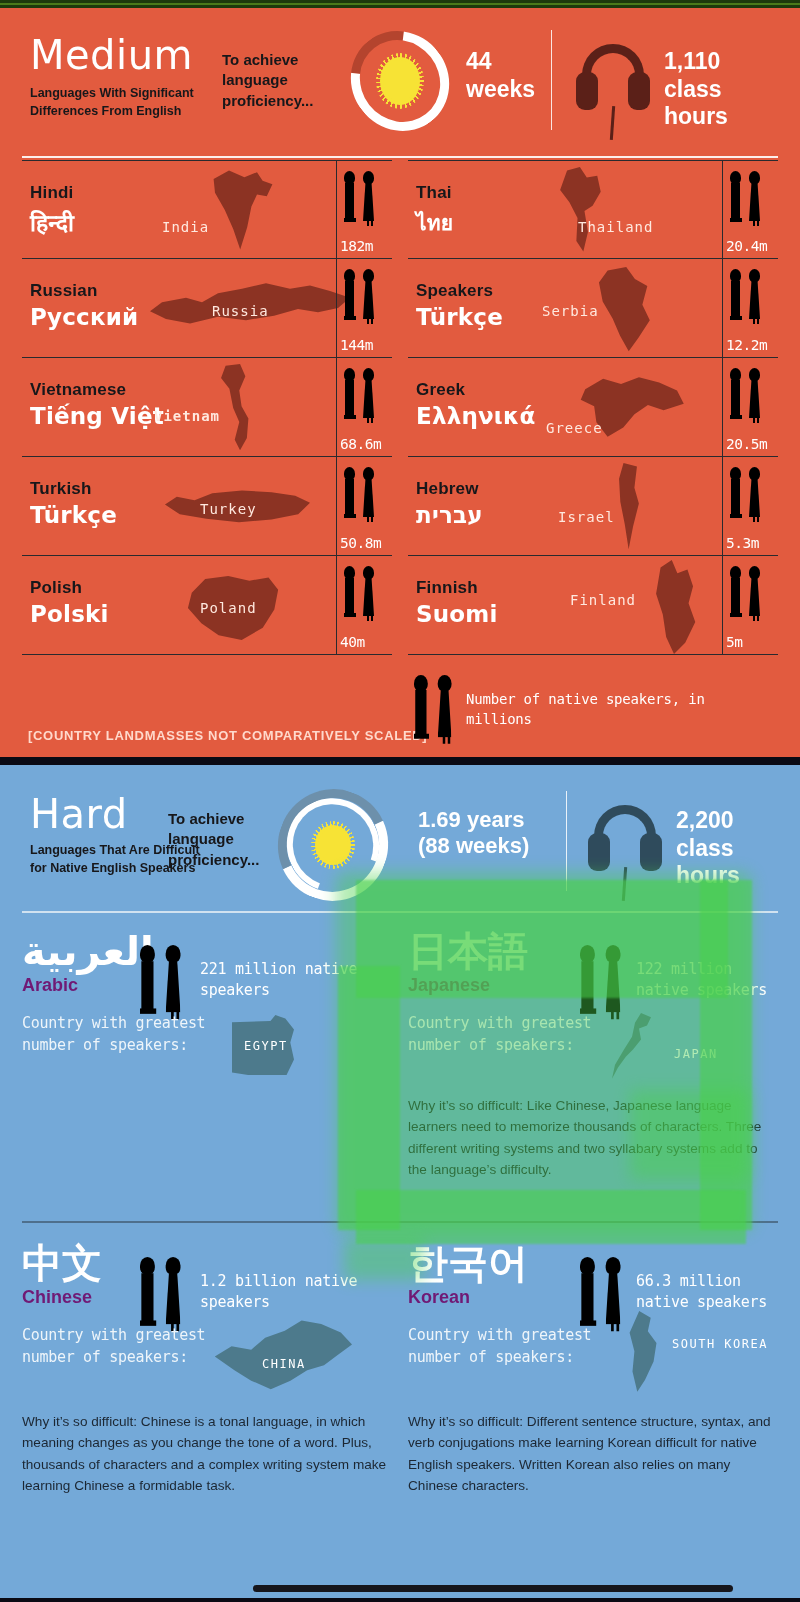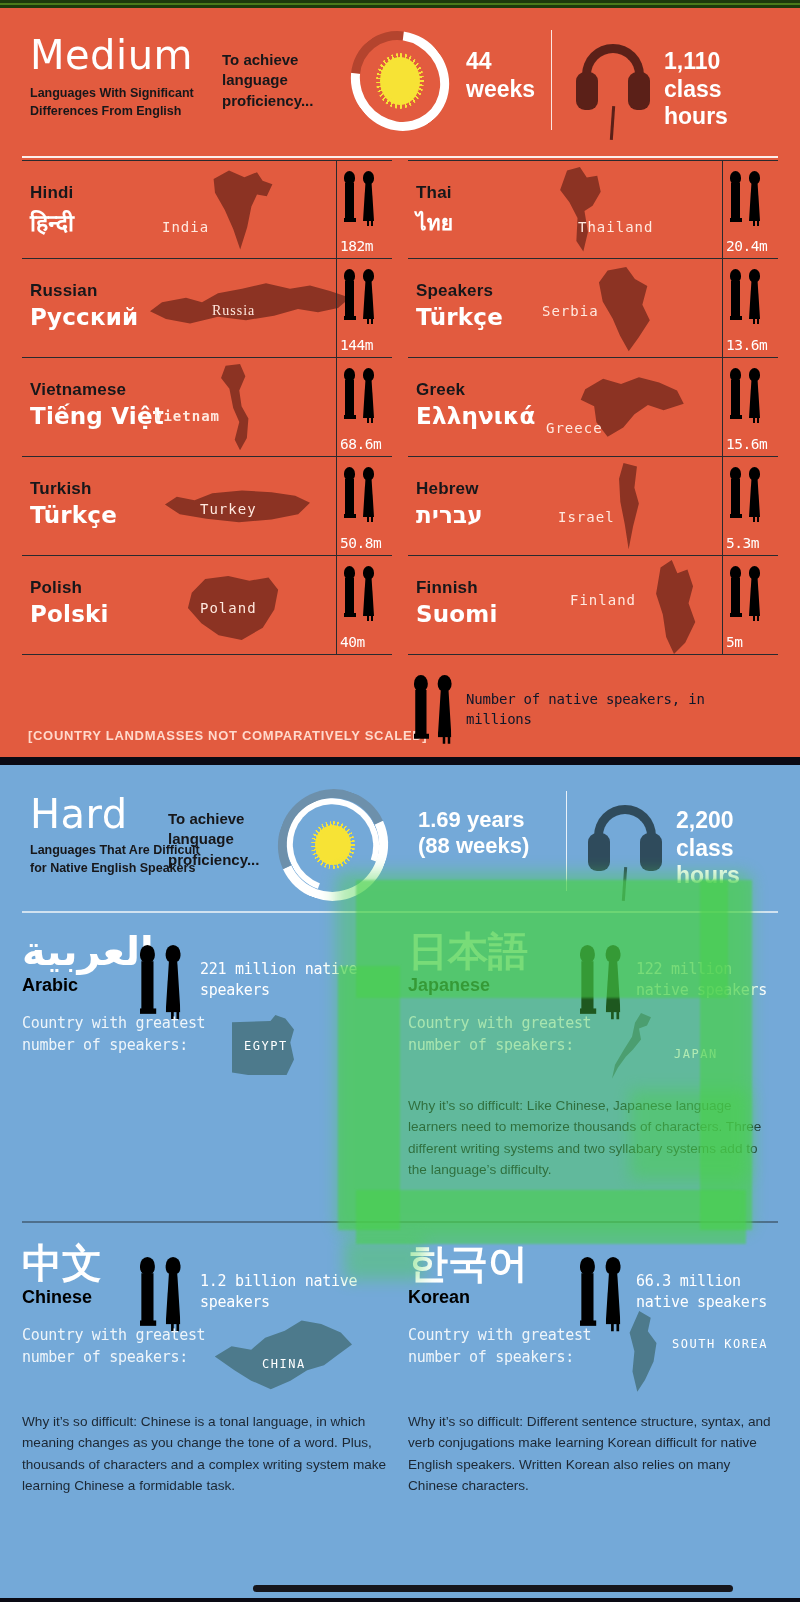--- a/index.html
+++ b/index.html
@@ -116,21 +116,21 @@
   .person.f .leg { position:absolute; left:4px; top:48px; width:2px; height:7px; background:#000; }
   .person.f .leg2 { position:absolute; left:8px; top:48px; width:2px; height:7px; background:#000; }
   .person.m .foot { position:absolute; left:0; top:47px; width:12px; height:4px; background:#000; }
 
   .footnote {
     position:absolute; left:28px; bottom:14px; color:#ffd9cc;
     font-size:13px; letter-spacing:.7px; font-weight:700;
   }
   .legend { position:absolute; left:408px; bottom:20px; width:330px; height:66px; }
   .legend-txt {
-    position:absolute; left:58px; top:18px; color:#0f172a; font-size:14px; line-height:1.45;
+    position:absolute; left:58px; top:18px; color:#ffffff; font-size:14px; line-height:1.45;
     font-family:"DejaVu Sans Mono", monospace; letter-spacing:-0.2px;
   }
 
   
   .sec-div { position:absolute; top:757px; left:0; width:800px; height:8px; background:#0a0a14; }
 
   
   .hard {
     position:absolute; top:765px; left:0; width:800px; height:837px;
     background:#74a9d8;
@@ -150,21 +150,21 @@
   .hard .hp-cord { background:#2f4b5c; }
   .hard .hours { left:676px; top:42px; }
 
   .hrule { position:absolute; left:22px; width:756px; height:1.5px; background:#e8f0f6; opacity:.8; }
   .hcols { position:absolute; left:22px; width:756px; display:flex; gap:16px; }
   .hcol { width:370px; position:relative; }
   .hnative {
     color:#fff; font-size:40px; font-weight:700; line-height:1;
     font-family:"DejaVu Sans", sans-serif;
   }
-  .hname { color:#000000; font-size:18px; font-weight:700; margin-top:4px; }
+  .hname { color:#701a75; font-size:18px; font-weight:700; margin-top:4px; }
   .hspk {
     position:absolute; left:178px; top:28px; color:#fff; font-size:15px; line-height:1.4;
     font-family:"DejaVu Sans Mono", monospace; letter-spacing:-0.3px;
   }
   .hpeople { position:absolute; left:118px; top:14px; }
   .cgl { color:#eef5fa; font-size:15px; line-height:1.45;
          font-family:"DejaVu Sans Mono", monospace; letter-spacing:-0.3px;}
   .cmap-lbl { color:#fff; font-size:12px; letter-spacing:1.5px;
               font-family:"DejaVu Sans Mono", monospace; }
   .why { color:#1c2733; font-size:13.6px; line-height:1.58; font-weight:400; }
@@ -238,21 +238,21 @@
             </div>
             <div class="num">182m</div>
           </div>
         </div>
 
         <div class="lrow">
           <div class="lrow-main">
             <div class="lname">Russian</div>
             <div class="lnative">Русский</div>
             <div class="map" style="left:128px;top:22px;width:200px;height:56px;clip-path:polygon(0% 54%,6% 38%,18% 30%,26% 38%,34% 22%,46% 14%,58% 4%,70% 14%,80% 8%,90% 18%,100% 30%,94% 48%,84% 56%,74% 50%,62% 62%,48% 70%,34% 64%,20% 76%,8% 68%);"></div>
-            <div class="cname" style="left:190px;top:44px;font-family:Liberation Serif, serif;">Russia</div>
+            <div class="cname" style="left:190px;top:44px;">Russia</div>
           </div>
           <div class="speakers">
             <div class="pp">
               <div class="person m" style="left:0;top:0;">
                   <div class="head"></div>
                   <div class="body"></div>
                   <div class="foot"></div>
                 </div>
               <div class="person f" style="left:19px;top:0;">
                   <div class="head"></div>
@@ -383,21 +383,21 @@
                   <div class="body"></div>
                   <div class="foot"></div>
                 </div>
               <div class="person f" style="left:19px;top:0;">
                   <div class="head"></div>
                   <div class="body"></div>
                   <div class="leg"></div>
                   <div class="leg2"></div>
                 </div>
             </div>
-            <div class="num">13.6m</div>
+            <div class="num">12.2m</div>
           </div>
         </div>
 
         <div class="lrow">
           <div class="lrow-main">
             <div class="lname">Greek</div>
             <div class="lnative">Ελληνικά</div>
             <div class="map" style="left:166px;top:18px;width:112px;height:66px;clip-path:polygon(10% 20%,26% 4%,42% 12%,58% 2%,76% 10%,92% 22%,98% 42%,80% 52%,66% 44%,54% 58%,44% 78%,30% 92%,20% 70%,18% 46%,6% 36%);"></div>
             <div class="cname" style="left:138px;top:62px;">Greece</div>
           </div>
@@ -408,21 +408,21 @@
                   <div class="body"></div>
                   <div class="foot"></div>
                 </div>
               <div class="person f" style="left:19px;top:0;">
                   <div class="head"></div>
                   <div class="body"></div>
                   <div class="leg"></div>
                   <div class="leg2"></div>
                 </div>
             </div>
-            <div class="num">15.6m</div>
+            <div class="num">20.5m</div>
           </div>
         </div>
 
         <div class="lrow">
           <div class="lrow-main">
             <div class="lname">Hebrew</div>
             <div class="lnative">עברית</div>
             <div class="map" style="left:204px;top:6px;width:32px;height:88px;clip-path:polygon(36% 0,78% 4%,70% 28%,84% 46%,66% 72%,52% 98%,40% 70%,26% 44%,22% 18%);"></div>
             <div class="cname" style="left:150px;top:52px;">Israel</div>
           </div>

